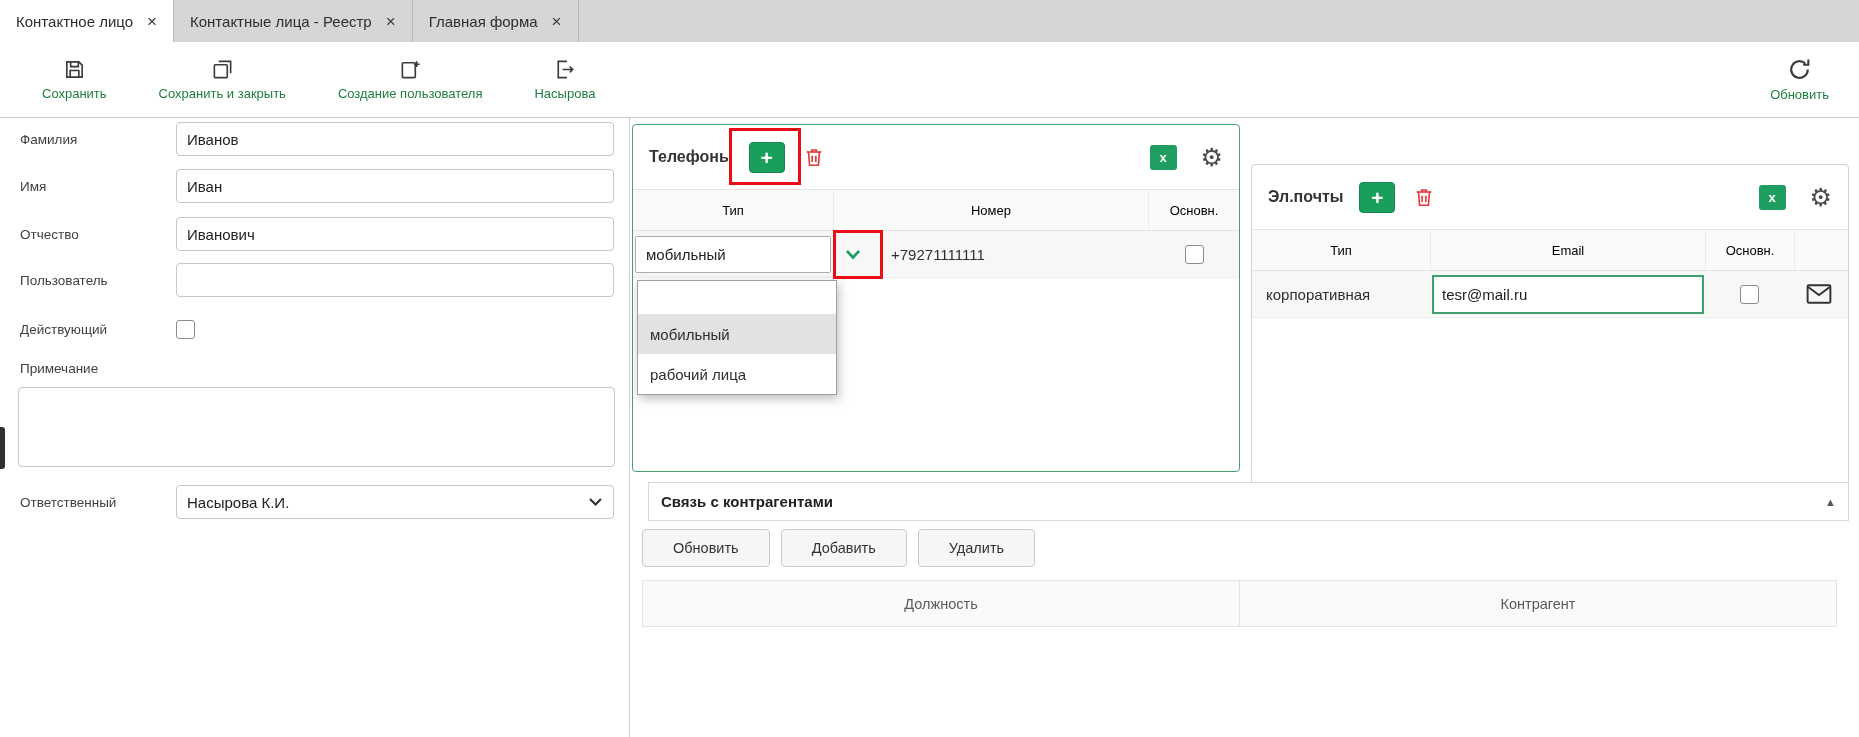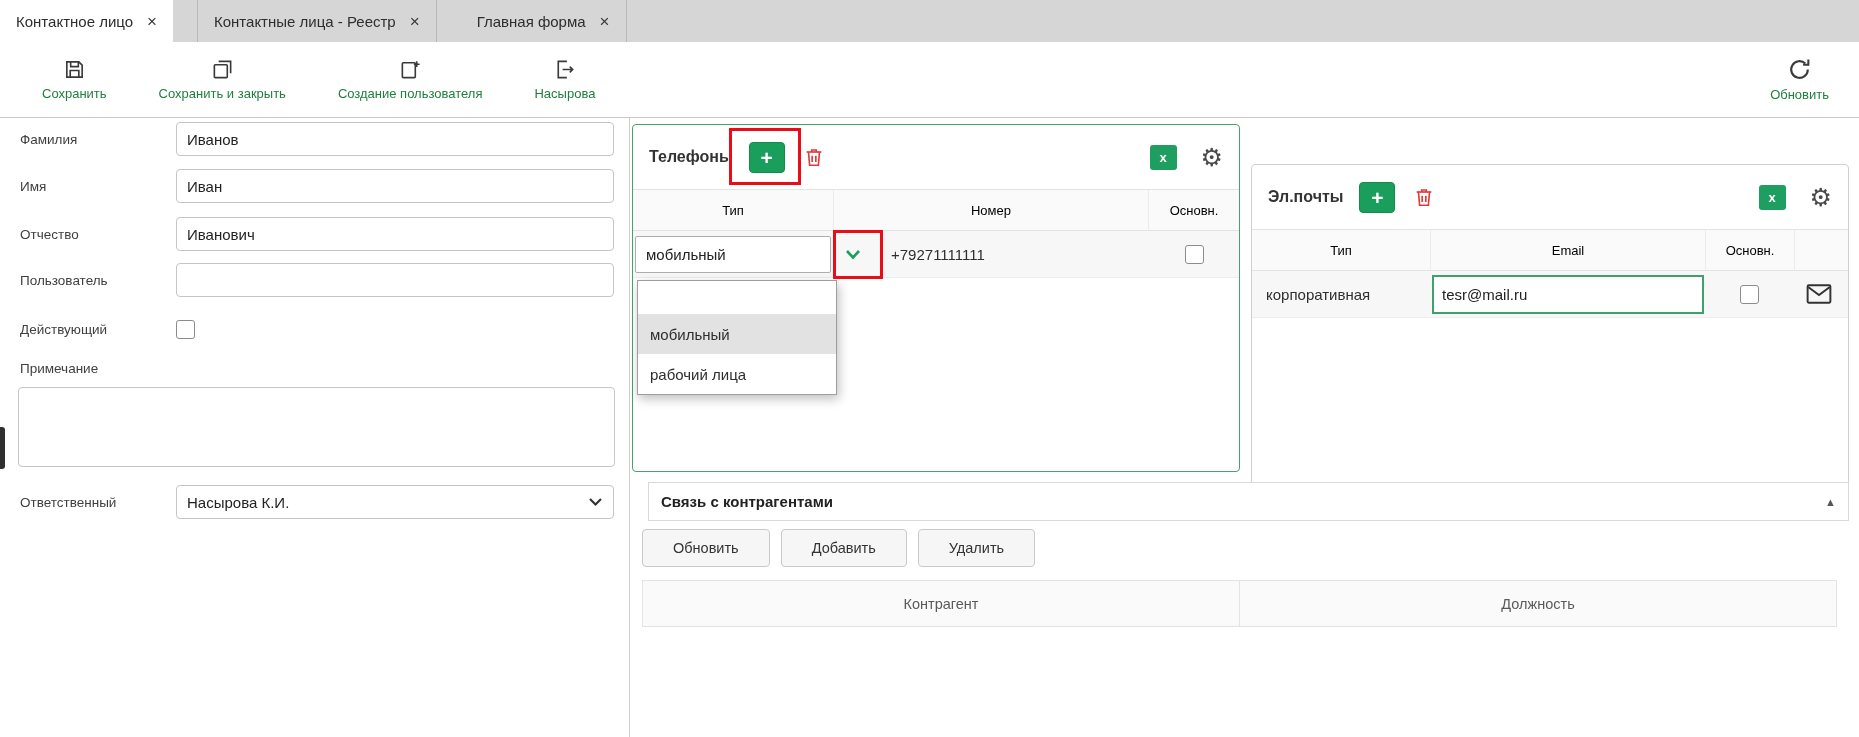--- a/index.html
+++ b/index.html
@@ -2,21 +2,21 @@
 <html><head>
 <meta charset="utf-8">
 <style>
   * { margin:0; padding:0; box-sizing:border-box; }
   html,body { width:1859px; height:737px; overflow:hidden; background:#fff;
     font-family:"Liberation Sans", sans-serif; }
   .app { position:relative; width:1859px; height:737px; background:#fff; }
 
   
   .tabbar { position:absolute; left:0; top:0; width:1859px; height:42px;
-    background:#d6d6d6; display:flex; align-items:stretch;gap:24px; }
+    background:#d6d6d6; display:flex; align-items:stretch; }
   .tab { display:flex; align-items:center; padding:0 16px; font-size:15px;
     color:#2e2e2e; cursor:pointer; white-space:nowrap; }
   .tab.active { background:#fff; }
   .tab:not(.active) { border-right:1px solid #b9b9b9; }
   .tab:nth-child(2) { border-left:1px solid #b9b9b9;text-align:center; }
   .tab-close { margin-left:14px; font-size:17px; color:#3a3a3a; line-height:1; }
 
   
   .toolbar { position:absolute; left:0; top:42px; width:1859px; height:76px;
     background:#fff; border-bottom:1px solid #c8c8c8; display:flex;
@@ -313,18 +313,18 @@
     <div class="cp-head">
       <span>Связь с контрагентами</span>
       <span class="cp-collapse">▲</span>
     </div>
     <div class="cp-buttons">
       <button class="cp-btn">Обновить</button>
       <button class="cp-btn">Добавить</button>
       <button class="cp-btn">Удалить</button>
     </div>
     <div class="cp-table-head">
+      <div class="cp-th">Должность</div>
       <div class="cp-th">Контрагент</div>
-      <div class="cp-th">Должность</div>
     </div>
   </div>
 
 </div>
 
 </body></html>

